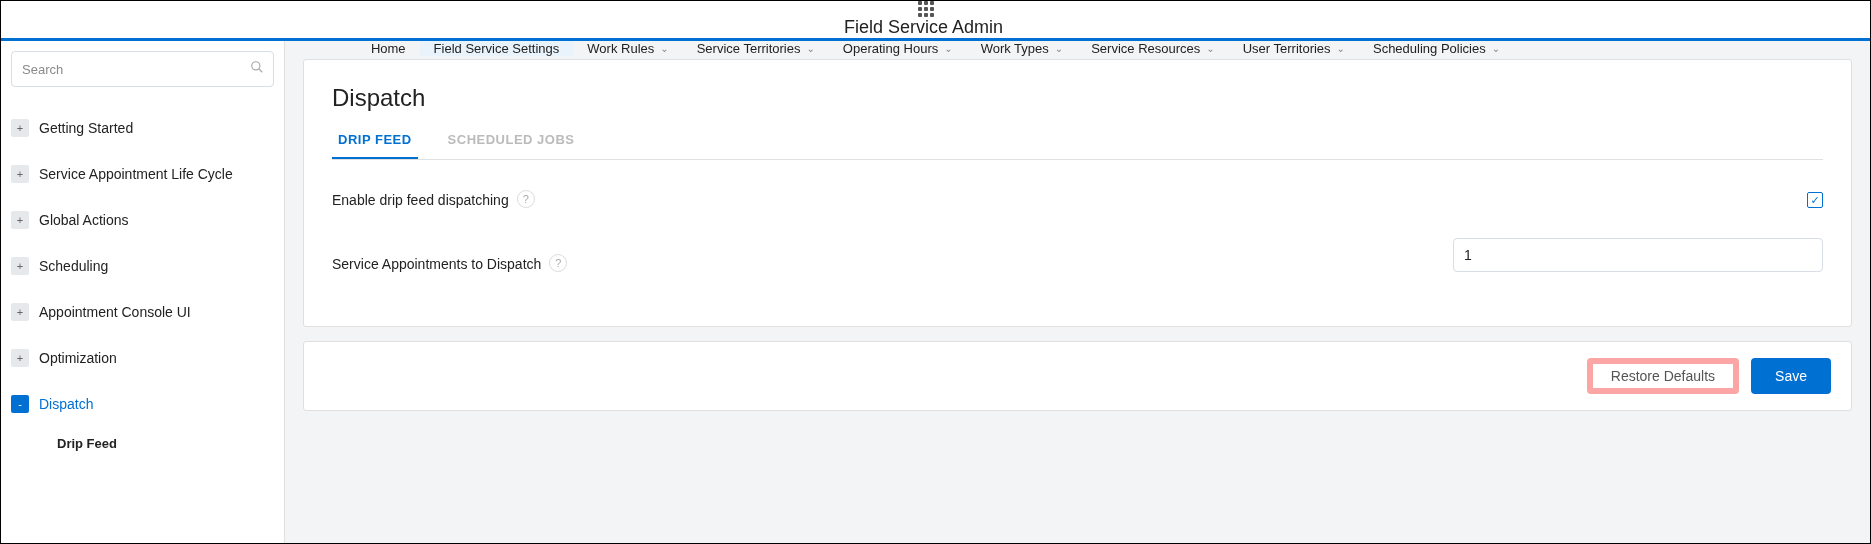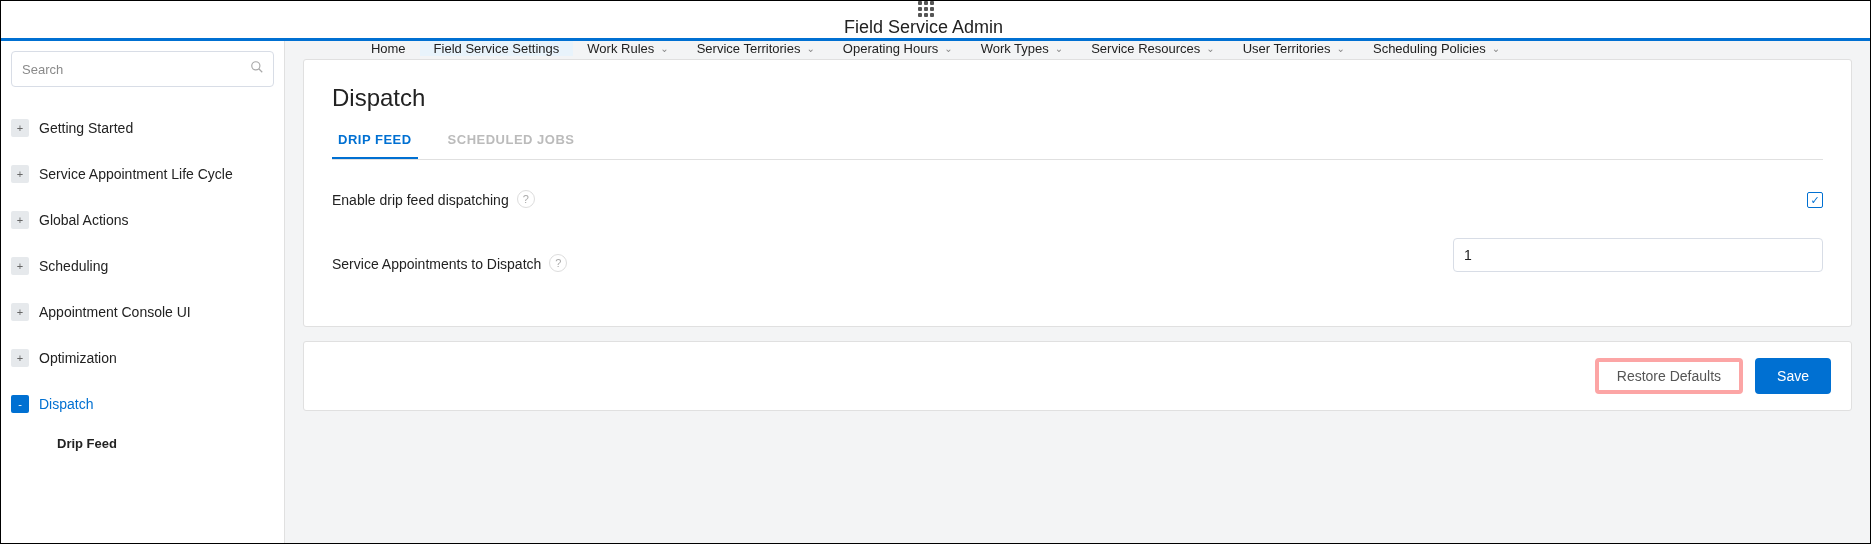--- a/index.html
+++ b/index.html
@@ -36,21 +36,21 @@
 .tab { padding: 0 6px 10px 6px; margin-right: 24px; font-size: 13px; font-weight: 600; letter-spacing: .5px; color: #bbb; cursor: pointer; border-bottom: 2px solid transparent; }
 .tab.active { color: #0070d2; border-bottom-color: #0070d2; }
 
 .row { display: flex; align-items: flex-end; margin-bottom: 30px; }
 .row-label { font-size: 14px; color: #222; margin-right: 8px; }
 .help { width: 18px; height: 18px; border: 1px solid #ddd; border-radius: 50%; display: inline-flex; align-items: center; justify-content: center; font-size: 11px; color: #aaa; cursor: pointer; }
 .check { margin-left: auto; width: 16px; height: 16px; border: 1px solid #0070d2; border-radius: 2px; display: flex; align-items: center; justify-content: center; color: #0070d2; font-size: 11px; cursor: pointer; }
 .num-input { margin-left: auto; width: 370px; height: 34px; border: 1px solid #d8dde6; border-radius: 4px; padding: 0 10px; font-size: 14px; color: #222; }
 
 .footer-panel { display: flex; justify-content: flex-end; gap: 12px; padding: 16px 20px; }
-.btn { height: 36px; padding: 0 18px; border-radius: 4px; font-size: 14px; cursor: pointer; border: 4px solid #fca5a5; background: #fff; color: #555; }
+.btn { height: 36px; padding: 0 18px; border-radius: 4px; font-size: 14px; cursor: pointer; border: 6px solid #fca5a5; background: #fff; color: #555; }
 .btn.primary { background: #0070d2; border-color: #0070d2; color: #fff; }
 </style>
 </head>
 <body>
 
 <div class="topbar">
   <div class="app-launcher">
     <span></span>
       <span></span>
       <span></span>

